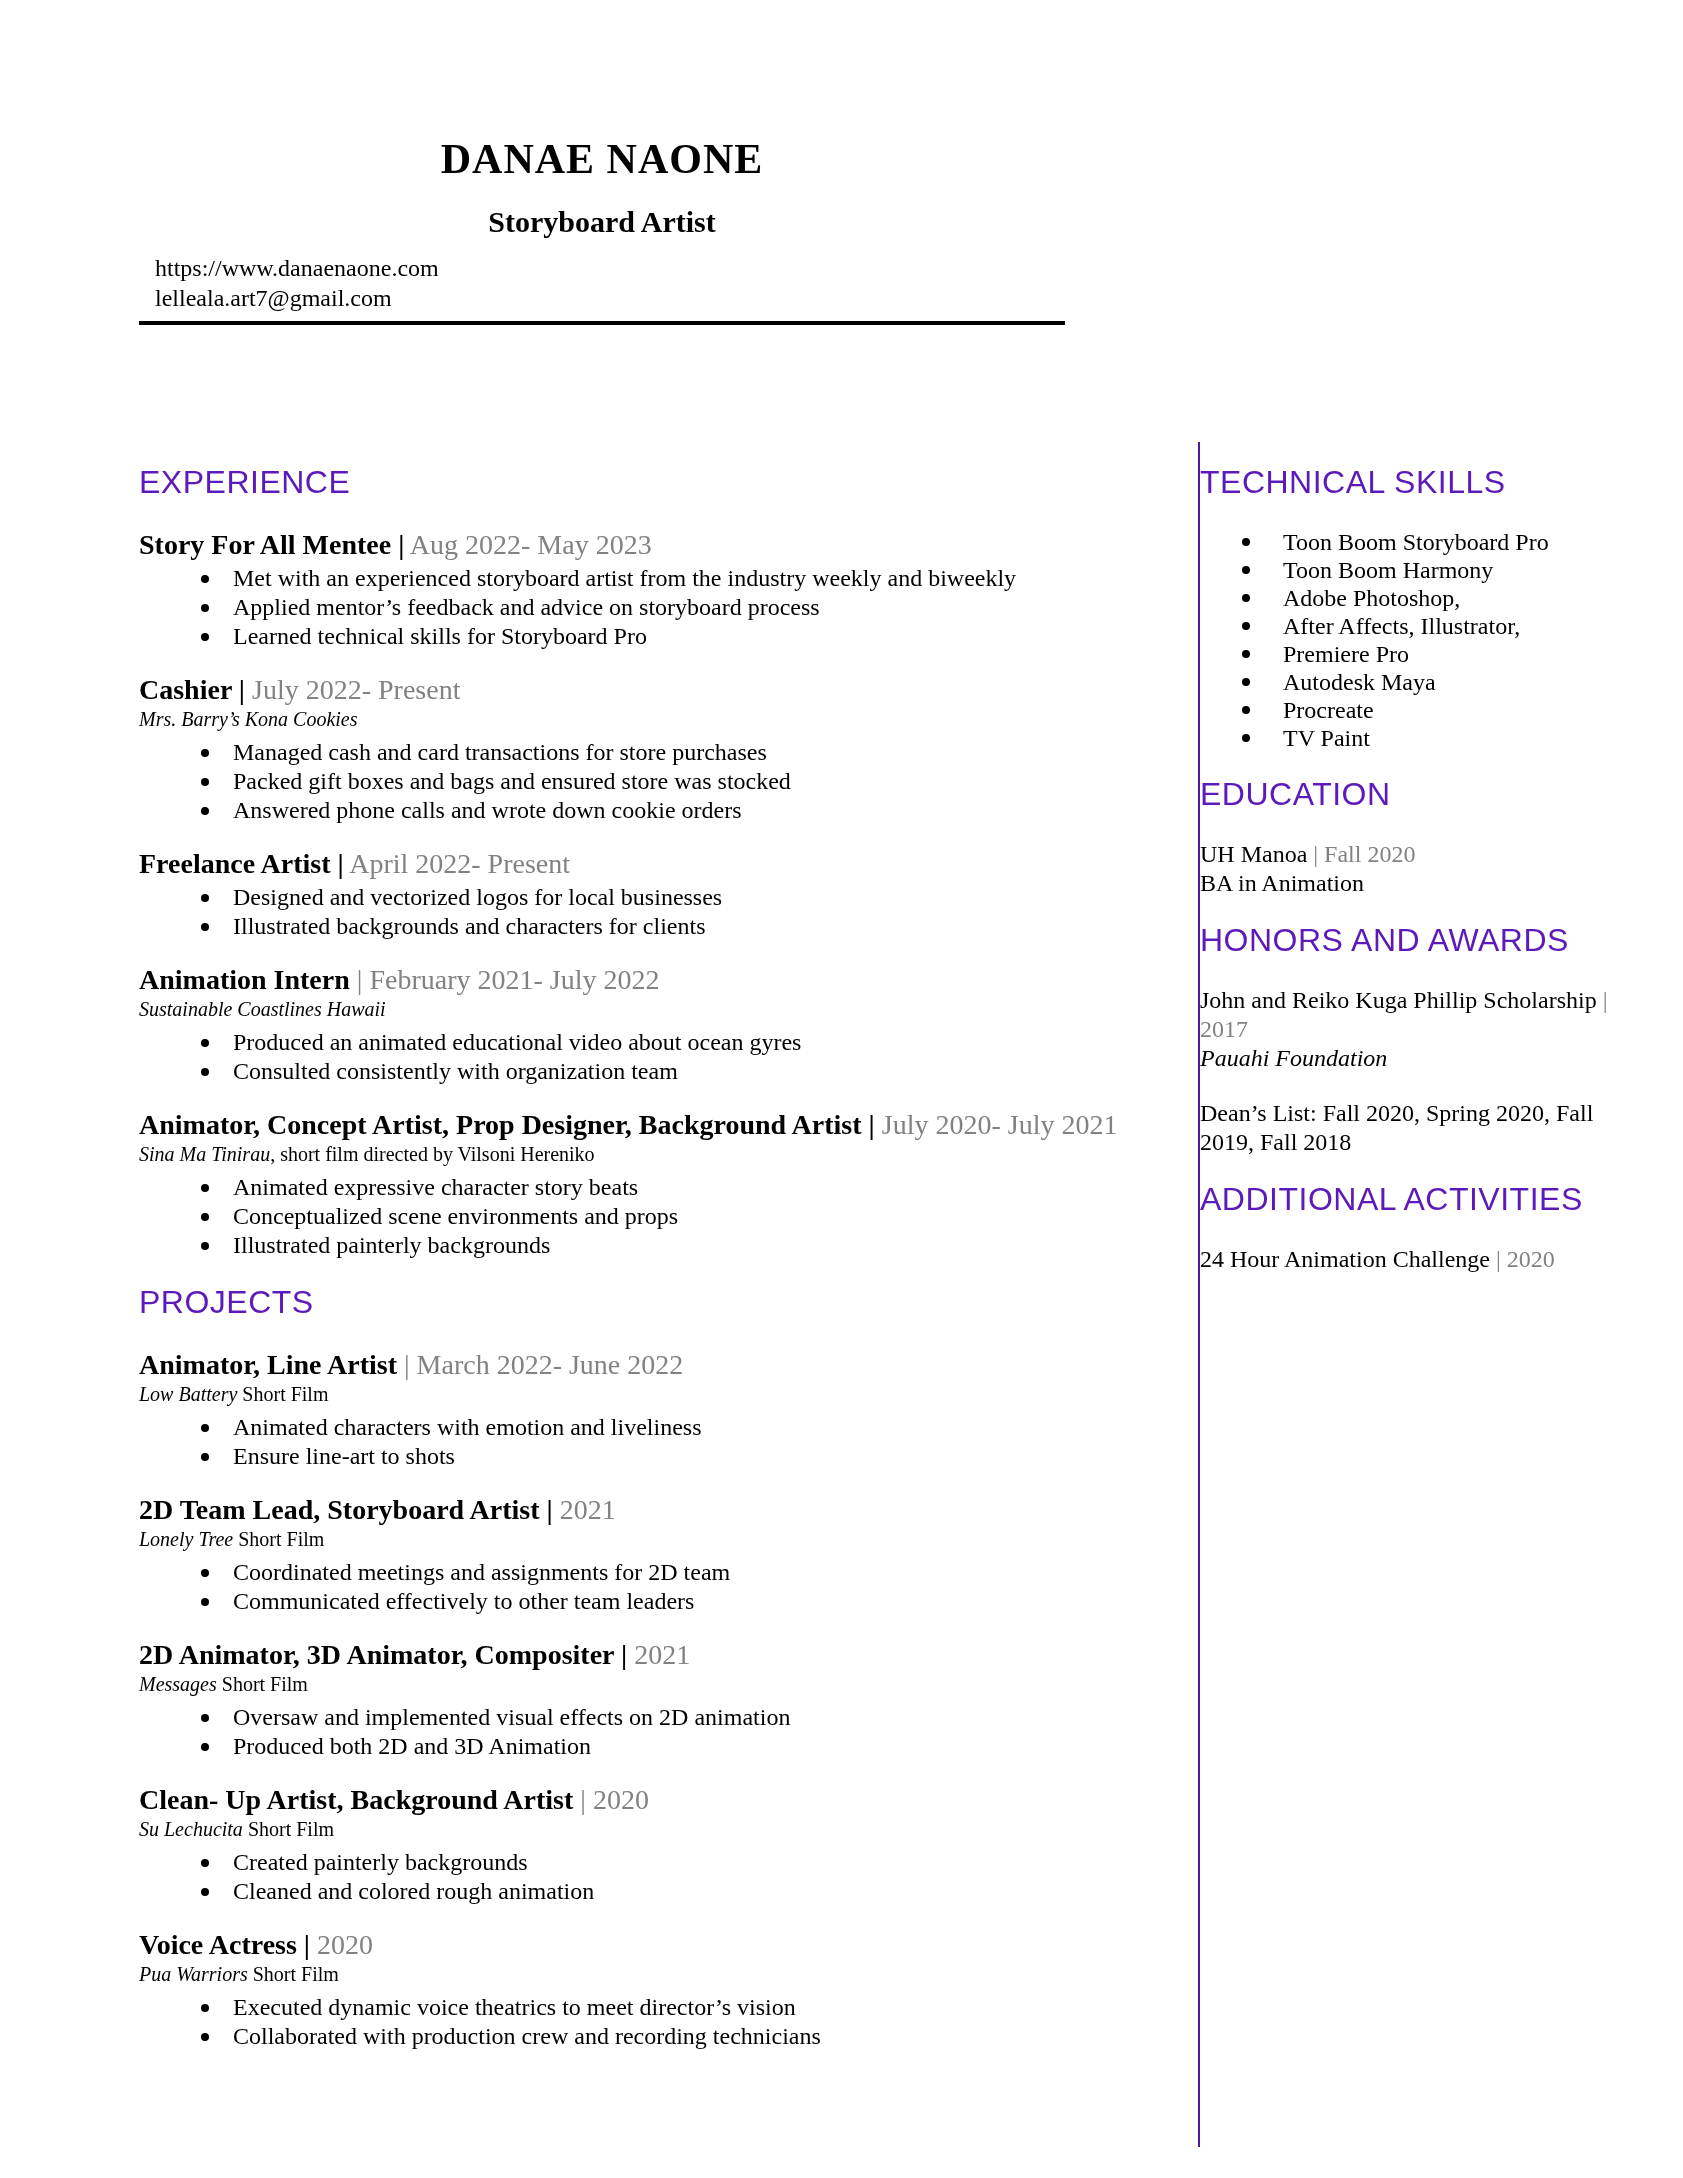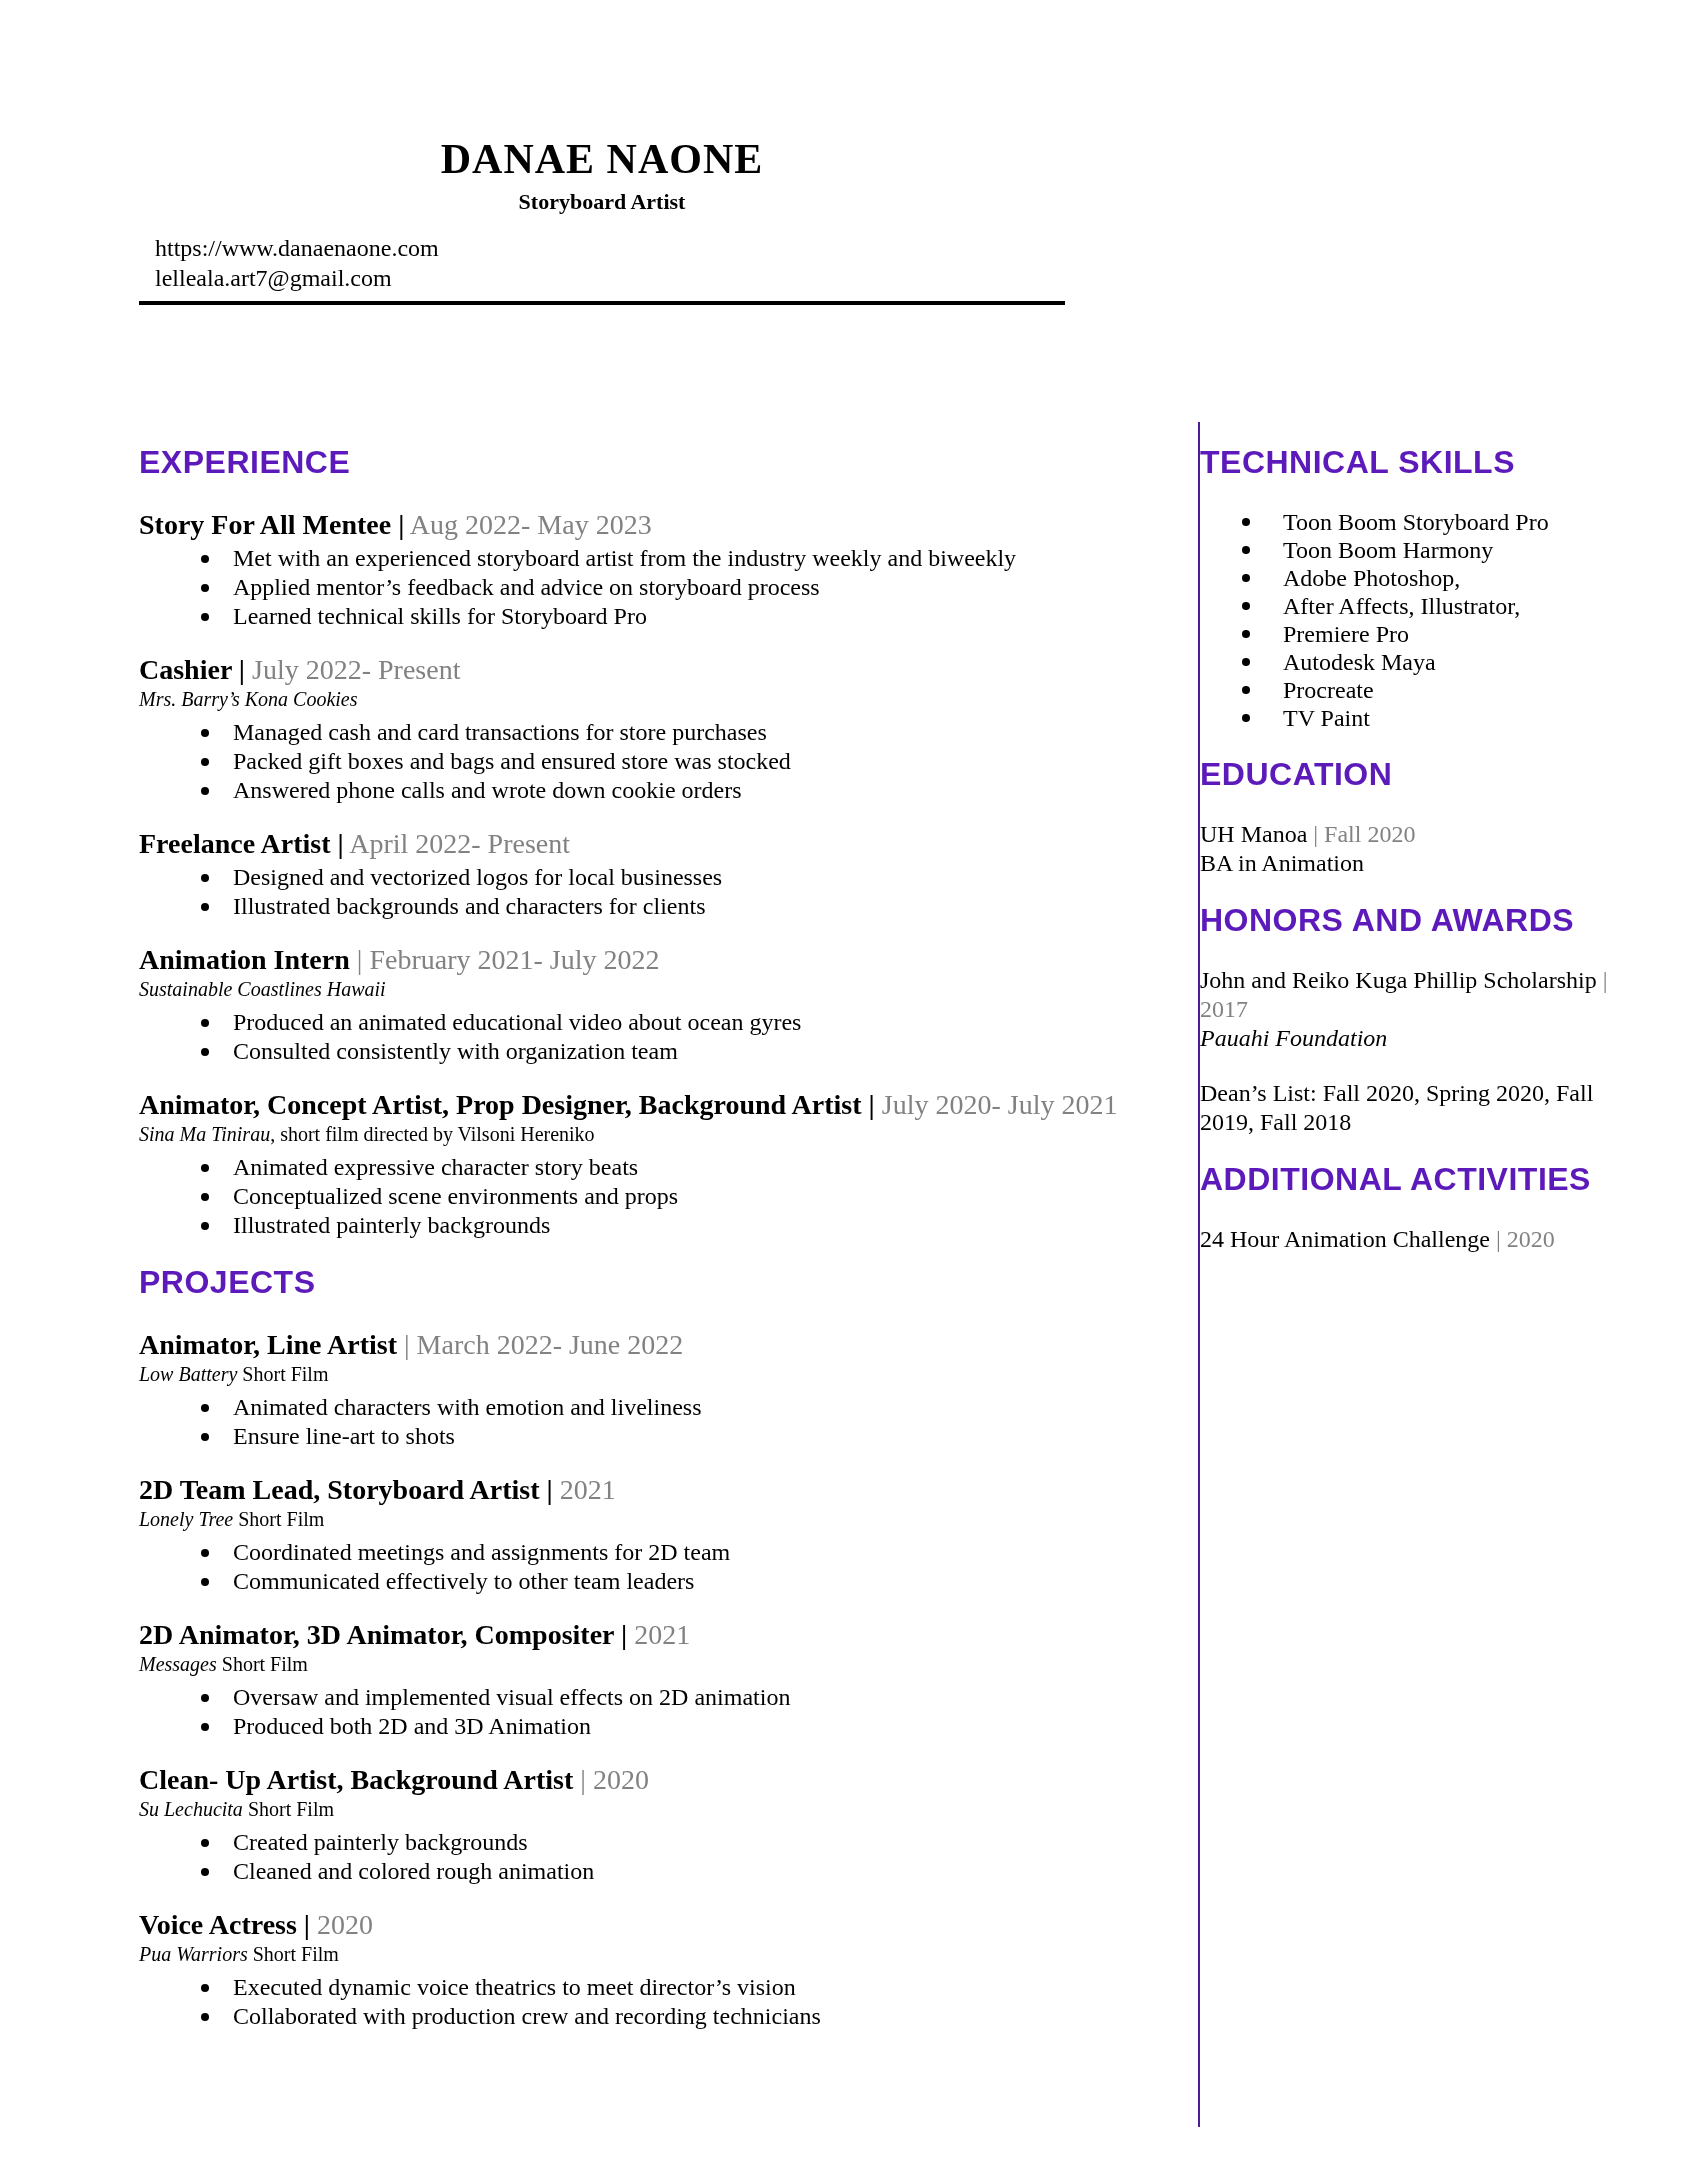--- a/index.html
+++ b/index.html
@@ -6,30 +6,30 @@
   body{
     width:1683px;height:2178px;position:relative;
     font-family:"Liberation Serif", serif;color:#000;
     -webkit-font-smoothing:antialiased;
   }
   .header{
     margin-left:139px;width:926px;padding-top:135px;
     border-bottom:4px solid #000;padding-bottom:8px;
   }
   .name{text-align:center;font-size:42px;font-weight:bold;letter-spacing:1px;line-height:48px;}
-  .job-title{text-align:center;font-size:22px;font-weight:bold;line-height:38px;margin-top:0;}
+  .job-title{text-align:center;font-size:30px;font-weight:bold;line-height:38px;margin-top:20px;}
   .contact{font-size:24px;line-height:30px;margin-top:12px;margin-left:16px;}
   .contact div{white-space:nowrap;}
 
   .columns{display:flex;margin-left:139px;margin-right:54px;margin-top:117px;align-items:stretch;}
   .col-left{width:1059px;box-sizing:border-box;padding-right:45px;}
   .col-right{flex:1;border-left:2px solid #4c1d95;box-sizing:border-box;min-height:1705px;}
 
   h2.sec{
-    font-family:"Liberation Sans", sans-serif;font-weight:bold;
+    font-family:"Liberation Sans", sans-serif;font-weight:normal;
     font-size:32px;line-height:36px;color:#5b1ab9;
     margin:22px 0 30px 0;letter-spacing:0.5px;
   }
   .col-right h2.sec{margin:24px 0 28px 0;}
   .col-right h2.sec:first-child, .col-left h2.sec:first-child{margin-top:22px;}
 
   .entry{margin-bottom:24px;}
   .entry-head{font-size:28px;line-height:30px;}
   .etitle{font-weight:bold;}
   .edate{color:#828282;}

